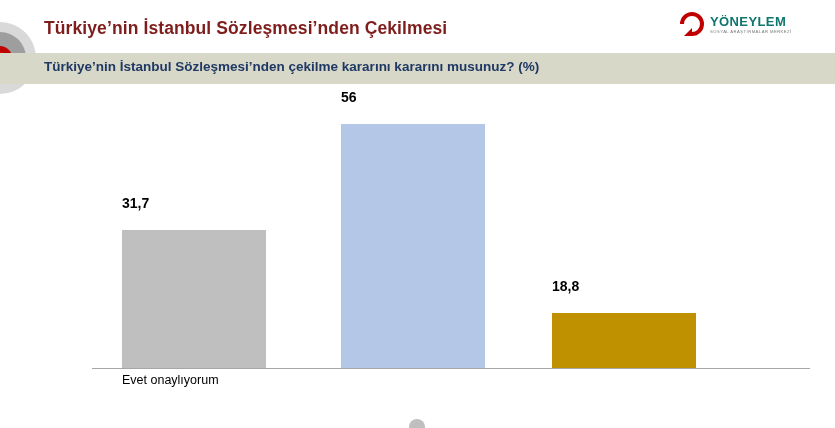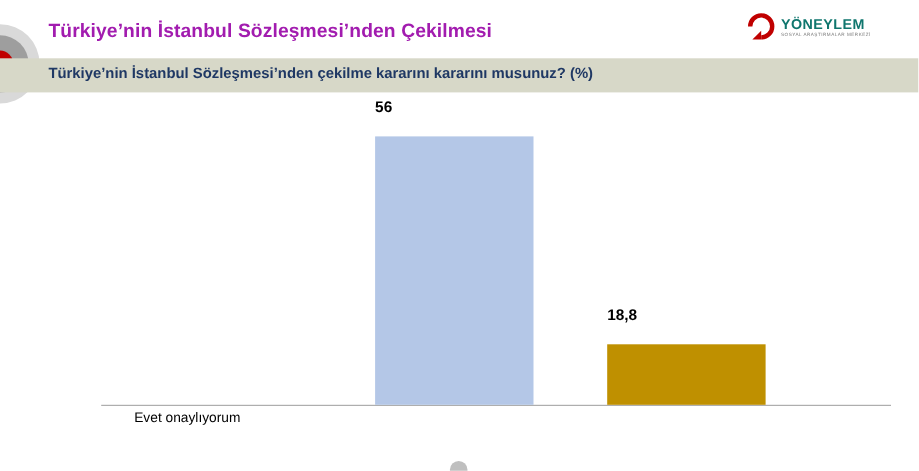--- a/index.html
+++ b/index.html
@@ -51,21 +51,21 @@
     top: 0;
     width: 835px;
     height: 52px;
   }
   .title {
     position: absolute;
     left: 44px;
     top: 18px;
     font-size: 17.5px;
     font-weight: bold;
-    color: #a21caf;
+    color: #7f1d1d;
     letter-spacing: 0.1px;
     white-space: nowrap;
   }
 
   
   .logo {
     position: absolute;
     right: 42px;
     top: 10px;
     width: 116px;
@@ -210,20 +210,24 @@
 </div>
 
 <div class="question-band"></div>
 <div class="question-text">Türkiye’nin İstanbul Sözleşmesi’nden çekilme kararını kararını musunuz? (%)</div>
 
 <div class="chart-area">
   <div class="axis-line"></div>
 
   <div class="bars">
 
+    <div class="bar-slot" style="left:30px; width:144px;">
+      <div class="bar-label" style="bottom:157px;">31,7</div>
+      <div class="bar" style="height:138px; background:#bfbfbf;"></div>
+    </div>
 
     <div class="bar-slot" style="left:249px; width:144px;">
       <div class="bar-label" style="bottom:263px;">56</div>
       <div class="bar" style="height:244px; background:#b4c7e7;"></div>
     </div>
 
     <div class="bar-slot" style="left:460px; width:144px;">
       <div class="bar-label" style="bottom:74px;">18,8</div>
       <div class="bar" style="height:55px; background:#bf9000;"></div>
     </div>

